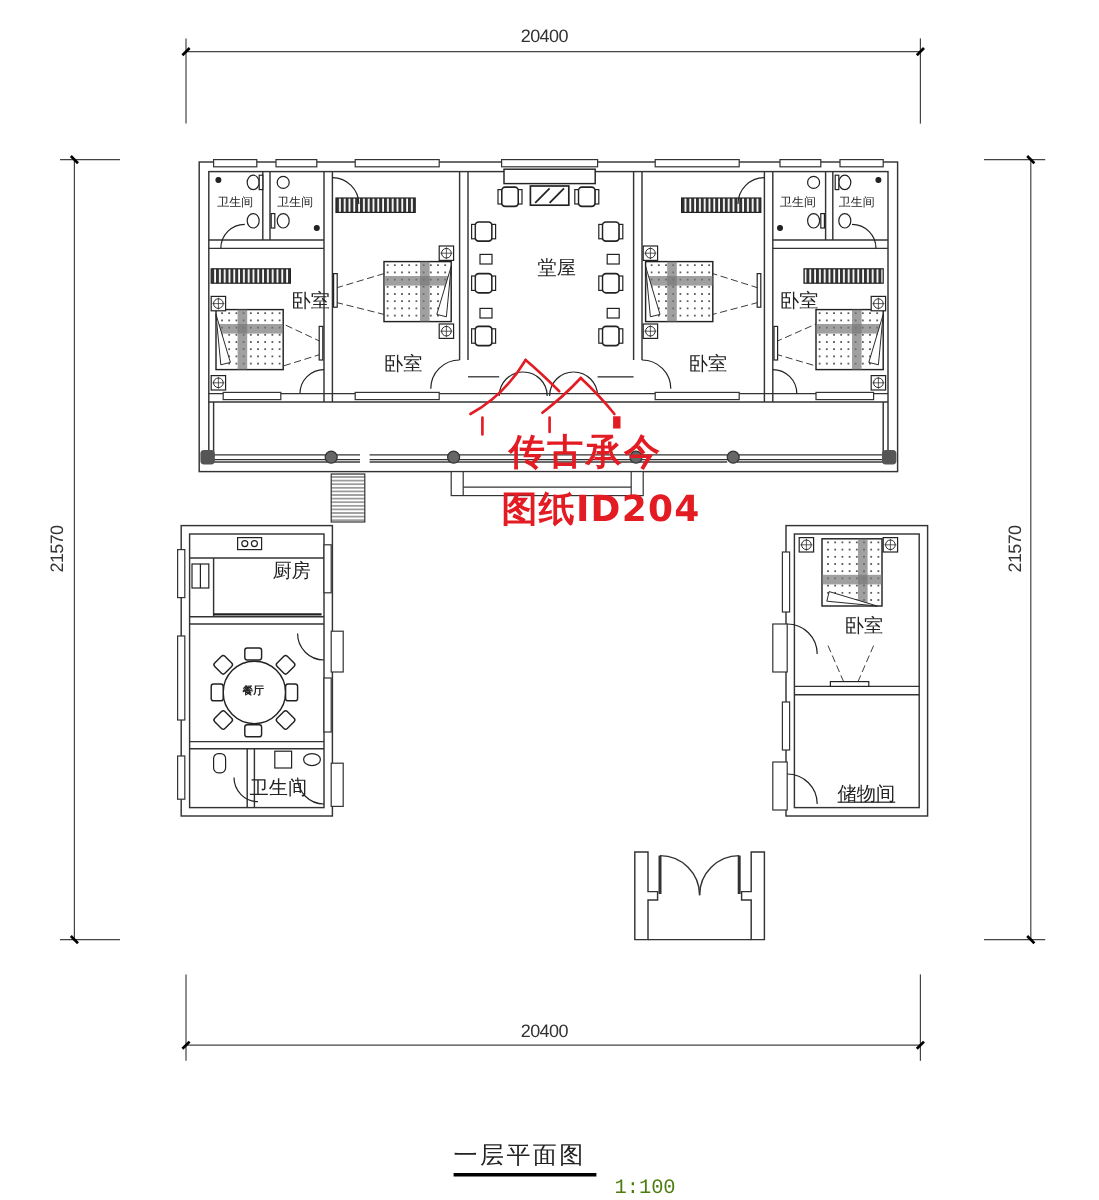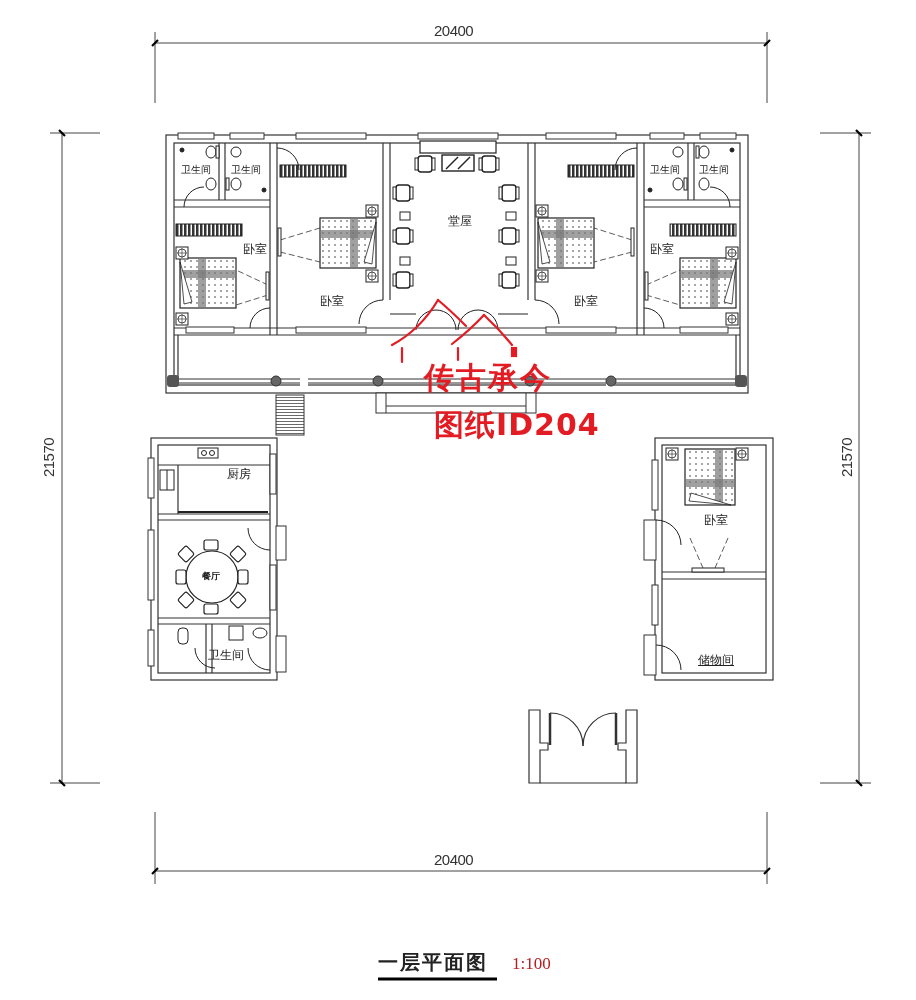--- a/index.html
+++ b/index.html
@@ -1,25 +1,25 @@
 <!DOCTYPE html>
 <html><head>
 <meta charset="utf-8">
 <style>
   html,body{margin:0;padding:0;background:#ffffff;}
   body{width:916px;height:1000px;position:relative;overflow:hidden;font-family:"DejaVu Sans","Liberation Sans",sans-serif;}
   svg{position:absolute;left:0;top:0;}
   .txt{position:absolute;color:#222;white-space:nowrap;line-height:1;}
   .dim{font-family:"Liberation Sans","DejaVu Sans",sans-serif;font-size:15px;color:#333;letter-spacing:-0.5px;}
   .dimv{transform:rotate(-90deg);transform-origin:center center;}
-  .room{font-size:12px;color:#222;}
+  .room{font-size:16px;color:#222;}
   .room-sm{font-size:10px;color:#222;}
   .wm{color:#e31b23;font-weight:bold;margin-left:39px;}
-  .title{font-size:20px;color:#222;letter-spacing:2px;font-weight:bold;}
-  .scale{font-size:17px;color:#b91c1c;font-family:Liberation Serif, serif;}
+  .title{font-size:20px;color:#222;letter-spacing:2px;}
+  .scale{font-size:17px;color:#4d7c0f;font-family:Liberation Mono, monospace;margin-top:27px;}
 </style>
 </head>
 <body>
 
 <svg width="916" height="1000" viewBox="0 0 916 1000">
   <defs>
     <pattern id="dots" width="6" height="6" patternUnits="userSpaceOnUse">
       <circle cx="3" cy="3" r="0.8" fill="#333"></circle>
     </pattern>
     <pattern id="stairs" width="10" height="3" patternUnits="userSpaceOnUse">
@@ -351,16 +351,16 @@
 <div class="txt room" style="left:650px;top:243px;">卧室</div>
 <div class="txt room-sm" style="left:650px;top:165px;">卫生间</div>
 <div class="txt room-sm" style="left:699px;top:165px;">卫生间</div>
 <div class="txt room" style="left:205px;top:468px;margin-left:22px;">厨房</div>
 <div class="txt" style="left:202px;top:572px;font-size:9px;font-weight:bold;text-align:center;">餐厅</div>
 <div class="txt room" style="left:208px;top:649px;">卫生间</div>
 <div class="txt room" style="left:704px;top:514px;">卧室</div>
 <div class="txt room" style="left:698px;top:654px;text-decoration:underline;">储物间</div>
 
 <div class="txt wm" style="left:385px;top:363px;font-size:30px;letter-spacing:2px;">传古承今</div>
-<div class="txt wm" style="left:395px;top:410px;font-size:30px;letter-spacing:1px;">图纸ID204</div>
+<div class="txt wm" style="left:379px;top:410px;font-size:30px;letter-spacing:1px;">图纸ID204</div>
 
 <div class="txt title" style="left:378px;top:952px;">一层平面图</div>
 <div class="txt scale" style="left:512px;top:955px;">1:100</div>
 
 </body></html>

